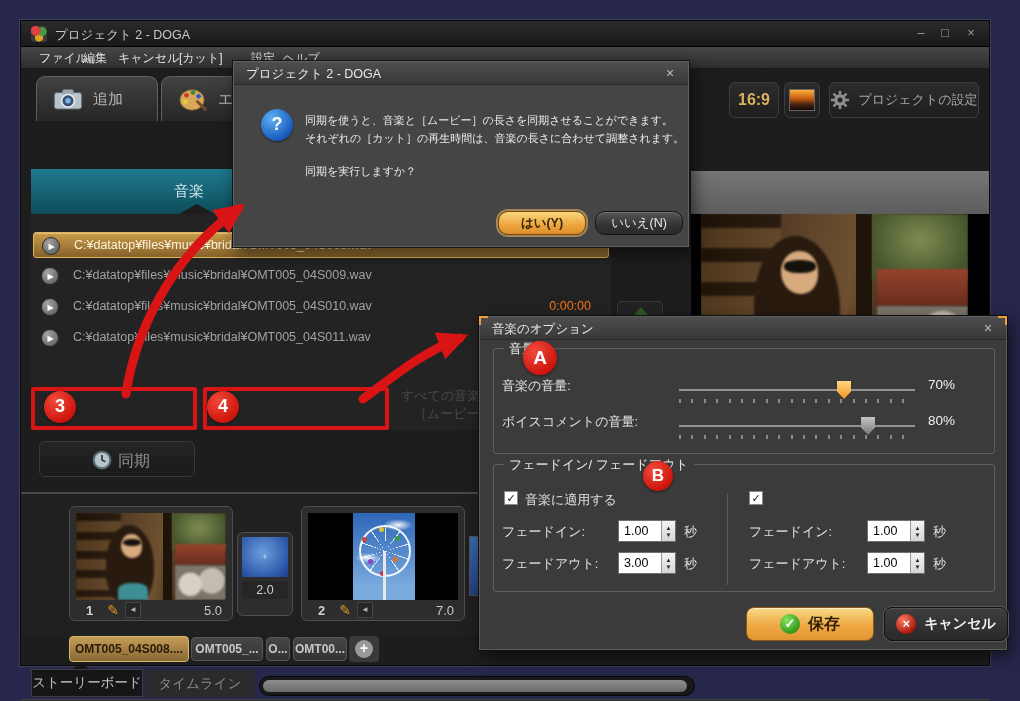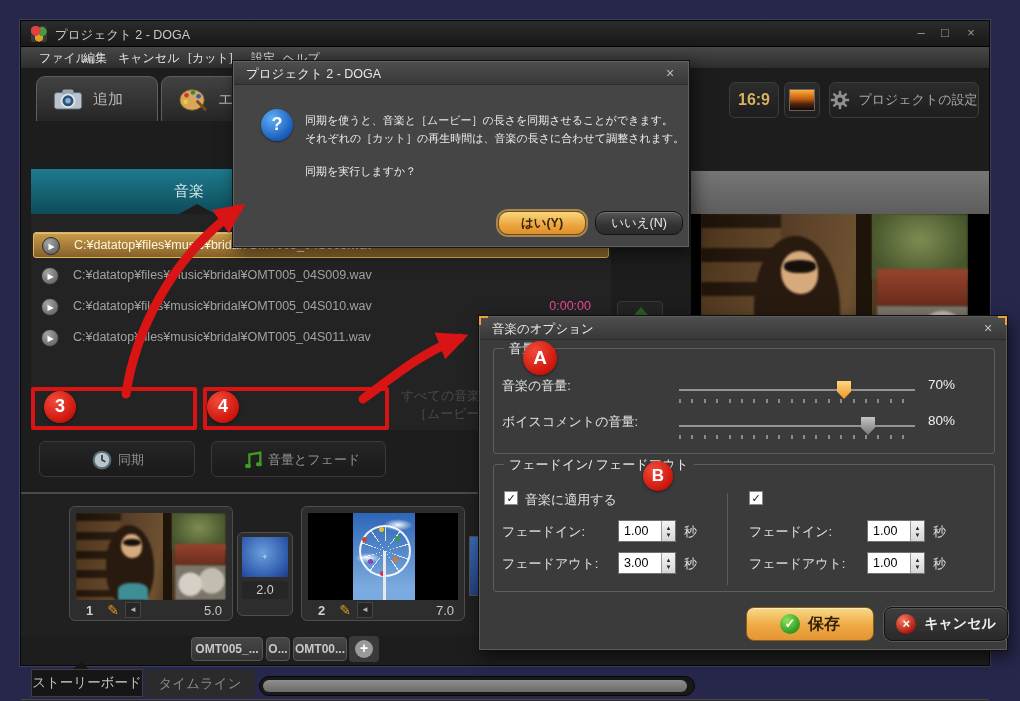--- a/index.html
+++ b/index.html
@@ -41,31 +41,31 @@
   .pw .face{left:30%;top:24%;width:14%;height:28%;background:#d7aa7d;border-radius:50% 50% 46% 54%;}
   .pw .shades{left:31%;top:30%;width:12%;height:8%;background:#15100c;border-radius:45%;}
   .pw .shirt{left:28%;top:80%;width:20%;height:20%;background:#3e8e95;border-radius:40% 40% 0 0;}
   
   .listarea{position:absolute;left:10px;top:145px;width:580px;height:216px;background:#232323;}
   .mrow{position:absolute;left:2px;width:576px;height:26px;}
   .mrow.sel{background:linear-gradient(#cb9d48,#85602a);border:1px solid #e0b45a;border-radius:3px;box-shadow:inset 0 1px rgba(255,255,255,.35);}
   .playbadge{position:absolute;left:8px;top:4px;width:18px;height:18px;border-radius:50%;background:radial-gradient(circle at 35% 30%,#a5a5a5,#555);border:1px solid #2c2c2c;color:#fff;font-size:8px;text-align:center;line-height:17px;padding-left:1px;}
   .mpath{position:absolute;left:40px;top:5px;font-size:12.5px;color:#a2a2a2;white-space:nowrap;}
   .mrow.sel .mpath{color:#fdf4de;}
-  .mdur{position:absolute;right:18px;top:5px;font-size:12.5px;color:#ec4899;}
+  .mdur{position:absolute;right:18px;top:5px;font-size:12.5px;color:#f97316;}
   .hint{position:absolute;font-size:13px;color:#4a4a4a;white-space:nowrap;}
   
   .movebtn{position:absolute;left:596px;width:46px;height:38px;background:#232323;border:1px solid #383838;border-radius:4px;}
   .tri-up{position:absolute;left:11px;top:5px;width:0;height:0;border-left:12px solid transparent;border-right:12px solid transparent;border-bottom:14px solid #2e5b22;}
   .stem-up{position:absolute;left:17px;top:19px;width:12px;height:10px;background:#2e5b22;}
   .stem-dn{position:absolute;left:17px;top:6px;width:12px;height:10px;background:#4fae2f;}
   .tri-dn{position:absolute;left:11px;top:16px;width:0;height:0;border-left:12px solid transparent;border-right:12px solid transparent;border-top:14px solid #4fae2f;}
   
   .toolbtn{position:absolute;top:372px;height:36px;background:linear-gradient(#252525,#1a1a1a);border:1px solid #3a3a3a;border-radius:6px;}
-  .toolbtn .lbl{position:absolute;top:9px;font-size:13px;color:#8f8f8f;white-space:nowrap;}
+  .toolbtn .lbl{position:absolute;top:9px;font-size:16px;color:#8f8f8f;white-space:nowrap;}
   
   .divline{position:absolute;left:0;top:423px;width:968px;height:2px;background:#4a4a4a;}
   .sbstrip{position:absolute;left:0;top:425px;width:968px;height:142px;background:#202020;}
   .cutframe{position:absolute;top:437px;width:164px;height:115px;background:#2d2d2d;border:1px solid #4e4e4e;border-radius:6px;}
   .cutbar{position:absolute;left:6px;top:93px;width:150px;height:20px;display:flex;align-items:center;}
   .cutnum{font-size:13px;font-weight:bold;color:#d0d0d0;margin-left:10px;}
   .pencil{font-size:14px;color:#e09a20;margin-left:14px;}
   .spk{width:16px;height:16px;background:#262626;border:1px solid #444;color:#b0b0b0;font-size:8px;text-align:center;line-height:14px;margin-left:6px;}
   .cutdur{font-size:13px;color:#c8c8c8;margin-left:auto;margin-right:4px;}
   .transframe{position:absolute;left:216px;top:463px;width:56px;height:84px;background:#2d2d2d;border:1px solid #4e4e4e;border-radius:6px;}
@@ -137,21 +137,21 @@
     <span class="title-text">プロジェクト 2 - DOGA</span>
     <span class="winctl" style="right:58px;">–</span>
     <span class="winctl" style="right:34px;">□</span>
     <span class="winctl" style="right:8px;">×</span>
   </div>
 
   <div class="menubar">
     <span class="menuitem" style="left:18px;">ファイル</span>
     <span class="menuitem" style="left:62px;">編集</span>
     <span class="menuitem" style="left:97px;">キャンセル</span>
-    <span class="menuitem" style="left:167px;font-family:Liberation Serif, serif;">[カット]</span>
+    <span class="menuitem" style="left:158px;">[カット]</span>
     <span class="menuitem" style="left:230px;">設定</span>
     <span class="menuitem" style="left:262px;">ヘルプ</span>
   </div>
 
   <div class="content">
 
     <div class="ribbontab" style="left:15px;top:7px;width:122px;">
       <svg width="30" height="22" viewBox="0 0 32 24">
         <rect x="1" y="5" width="30" height="18" rx="3" fill="#b9c3cb" stroke="#55606a"></rect>
         <rect x="10" y="1.5" width="12" height="6" rx="2" fill="#9aa6b0"></rect>
@@ -245,28 +245,20 @@
       <span class="tri-dn"></span>
     </div>
 
     <div class="toolbtn" style="left:18px;width:156px;">
       <svg style="position:absolute;left:52px;top:8px;" width="20" height="20" viewBox="0 0 24 24">
         <circle cx="12" cy="12" r="10" fill="#b8c6cc" stroke="#5a6a72" stroke-width="2.5"></circle>
         <path d="M12 6 V12 L16 14" stroke="#2a3a44" stroke-width="2" fill="none"></path>
       </svg>
       <span class="lbl" style="left:78px;">同期</span>
     </div>
-    <div class="toolbtn" style="left:190px;width:175px;">
-      <svg style="position:absolute;left:30px;top:7px;" width="22" height="22" viewBox="0 0 24 24">
-        <path d="M8 18 V6 L20 4 V16" stroke="#3f9a28" stroke-width="2.5" fill="none"></path>
-        <ellipse cx="6.5" cy="18.5" rx="3.2" ry="2.4" fill="#3f9a28"></ellipse>
-        <ellipse cx="18.5" cy="16.5" rx="3.2" ry="2.4" fill="#3f9a28"></ellipse>
-      </svg>
-      <span class="lbl" style="left:56px;">音量とフェード</span>
-    </div>
 
     <div class="divline"></div>
     <div class="sbstrip"></div>
 
     <div class="cutframe" style="left:48px;">
       <div class="pw" style="left:6px;top:6px;width:150px;height:87px;">
         <i class="slats"></i>
           <i class="framebar"></i>
           <i class="foliage"></i>
           <i class="awning"></i>
@@ -302,20 +294,21 @@
       <div class="cutbar">
         <span class="cutnum">2</span>
         <span class="pencil">✎</span>
         <span class="spk">◄</span>
         <span class="cutdur">7.0</span>
       </div>
     </div>
 
     <div style="position:absolute;left:448px;top:467px;width:14px;height:60px;background:linear-gradient(#3a6ab0,#24407e);border:1px solid #4e4e4e;"></div>
 
+    <div class="ftab sel" style="left:48px;top:567px;width:120px;height:26px;">OMT005_04S008....</div>
     <div class="ftab idle" style="left:170px;top:568px;width:72px;height:24px;">OMT005_...</div>
     <div class="ftab idle" style="left:245px;top:568px;width:24px;height:24px;">O...</div>
     <div class="ftab idle" style="left:272px;top:568px;width:54px;height:24px;">OMT00...</div>
     <div class="plusbtn">
       <span class="pluscircle">+</span>
     </div>
 
     <span class="vnotch"></span>
     <div class="vtab idle" style="left:124px;top:601px;width:110px;height:27px;">タイムライン</div>
     <div class="vtab sel" style="left:10px;top:600px;width:112px;height:28px;">ストーリーボード</div>

